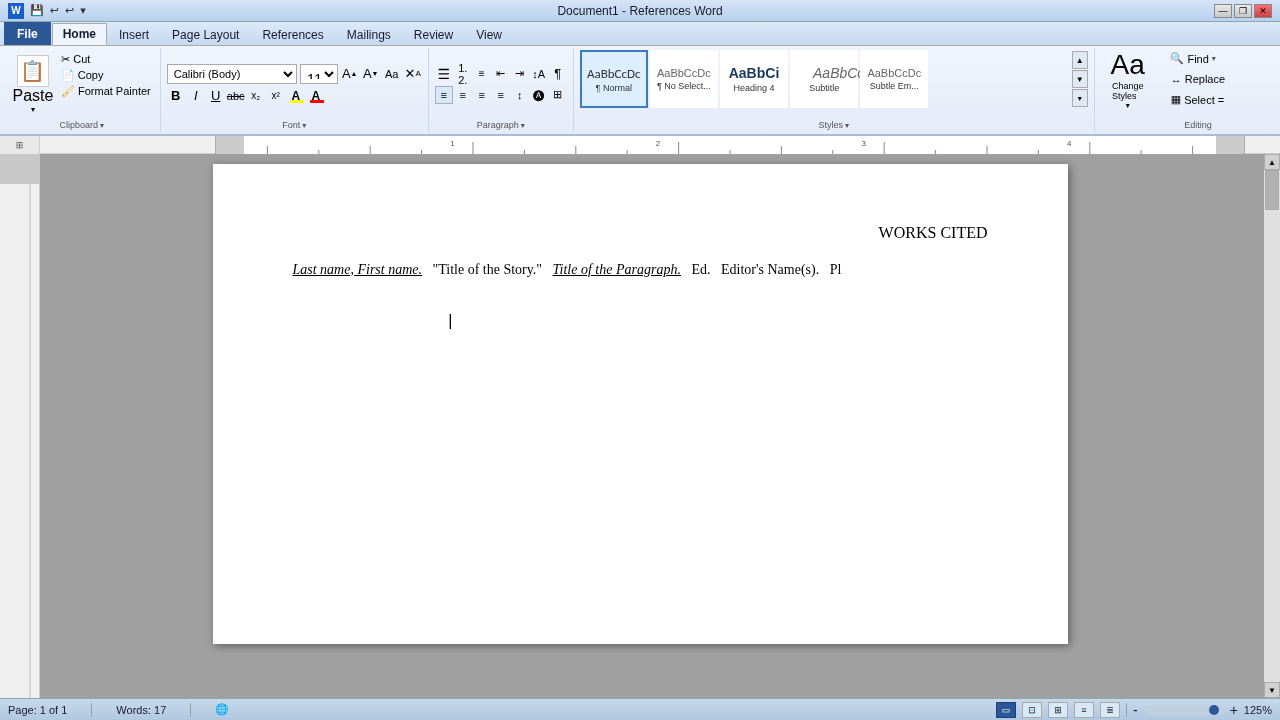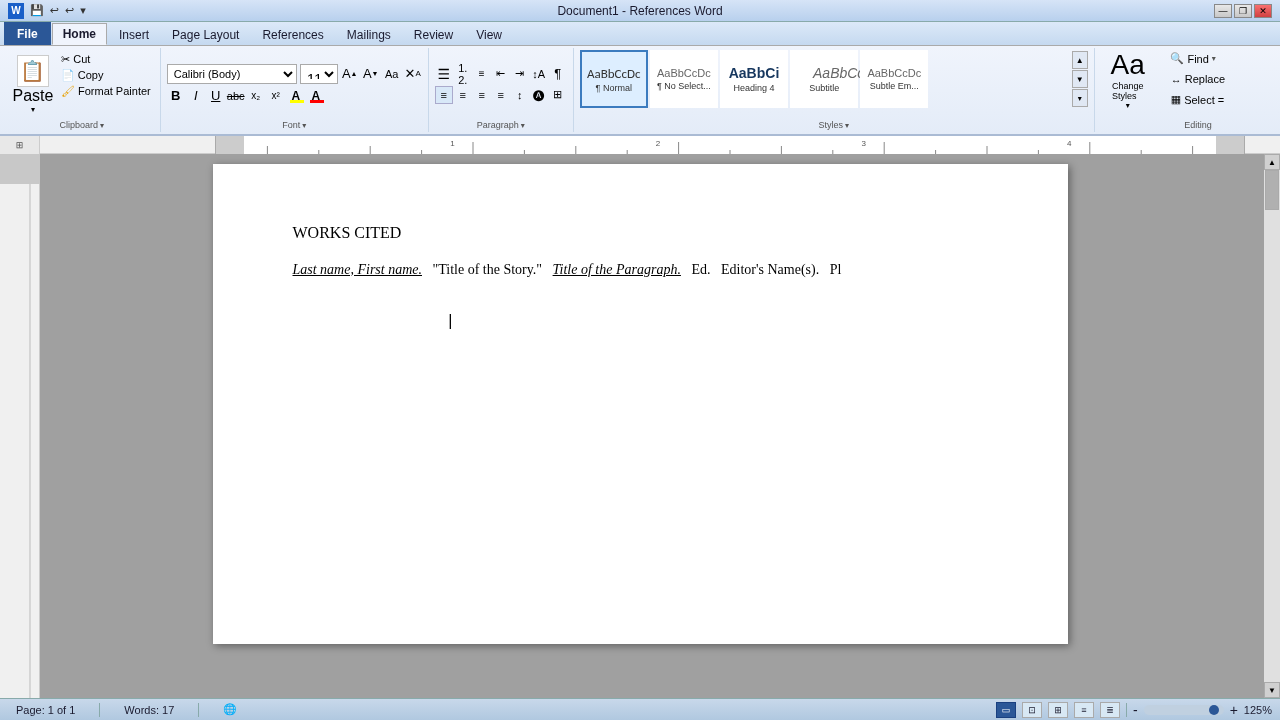--- a/index.html
+++ b/index.html
@@ -226,21 +226,21 @@
     }
     #page {
       width: 855px;
       min-height: 480px;
       background: white;
       box-shadow: 2px 2px 8px rgba(0,0,0,0.4);
       padding: 60px 80px;
       position: relative;
     }
     #works-cited-title {
-      text-align: left;
+      text-align: right;
       font-family: 'Times New Roman', Times, serif;
       font-size: 16px;
       margin-bottom: 20px;
     }
     #citation-line {
       font-family: 'Times New Roman', Times, serif;
       font-size: 14px;
       text-indent: -30px;
       margin-left: 30px;
     }
@@ -267,21 +267,21 @@
       height: 22px;
       background: linear-gradient(to bottom, #c8d8ea, #b0c8e0);
       border-top: 1px solid #8aa;
       display: flex;
       align-items: center;
       padding: 0 8px;
       font-size: 11px;
       color: #1a1a2e;
       justify-content: space-between;
     }
-    #status-left { display: flex; gap: 24px; align-items: center; margin-left: 8px; }
+    #status-left { display: flex; gap: 24px; align-items: center; }
     #status-right { display: flex; gap: 6px; align-items: center; }
     .status-sep { width: 1px; height: 14px; background: #8aa; }
     .view-btn { width: 20px; height: 16px; border: 1px solid #aaa; background: #d8e8f4; display: flex; align-items: center; justify-content: center; font-size: 9px; cursor: pointer; }
     .view-btn.active { background: #2b5797; color: white; border-color: #1a4080; }
     .zoom-slider { width: 80px; height: 10px; background: #c0d0e0; border-radius: 5px; position: relative; }
     .zoom-thumb { width: 10px; height: 10px; background: #2b5797; border-radius: 50%; position: absolute; right: 5px; top: 0; cursor: pointer; }
 
     
     .s1 .style-preview { font-size: 13px; color: #333; font-family: Calibri; }
     .s2 .style-preview { font-size: 11px; color: #666; }

